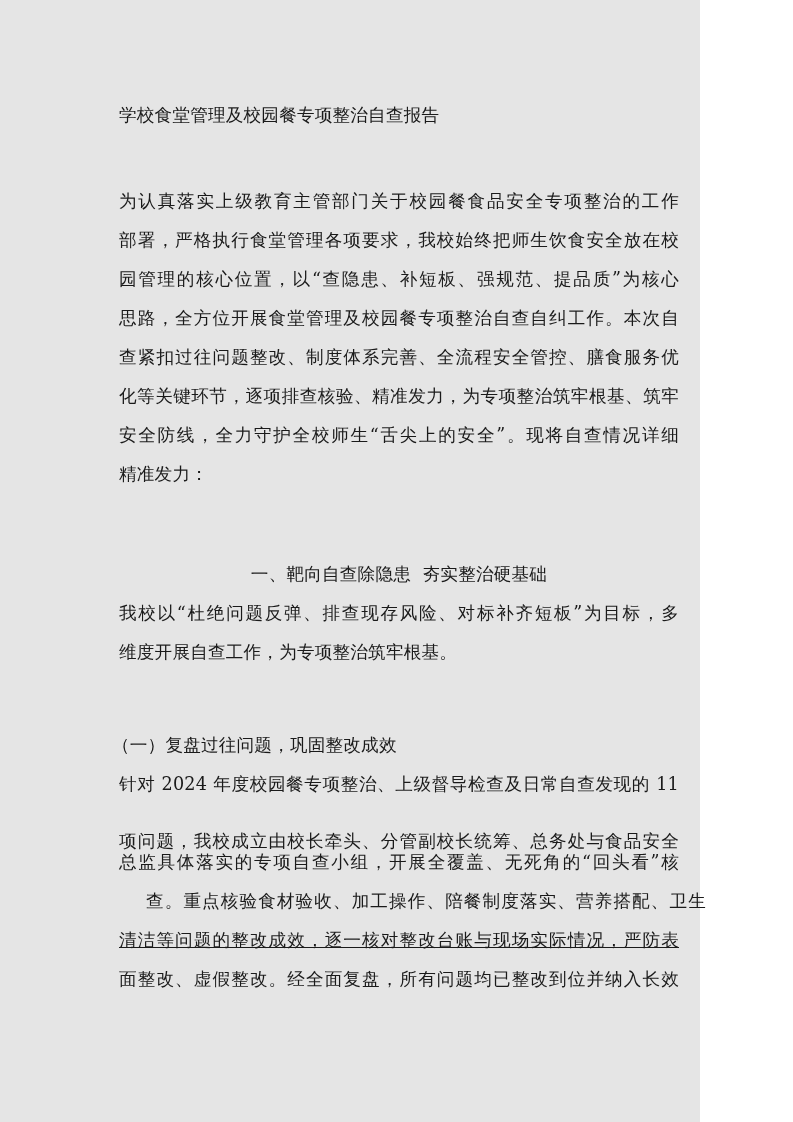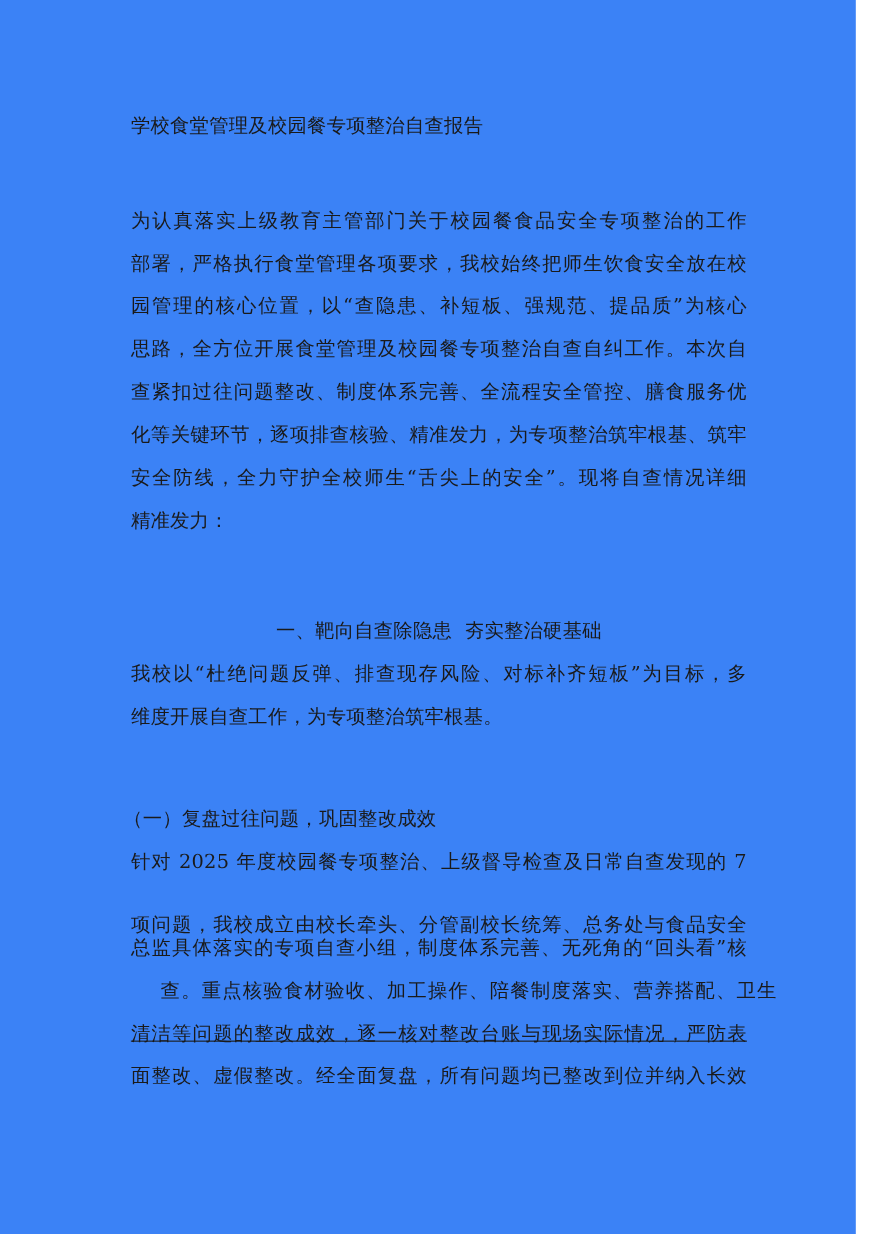--- a/index.html
+++ b/index.html
@@ -1,18 +1,18 @@
 <!DOCTYPE html>
 <html><head>
 <meta charset="utf-8">
 <style>
   html, body { margin: 0; padding: 0; background: #ffffff; }
   body { width: 793px; height: 1122px; position: relative; overflow: hidden;
     font-family: "DejaVu Serif", "Liberation Serif", serif; color: #1a1a1a; }
-  .page { position: absolute; left: 0; top: 0; width: 778px; height: 1122px; background: #3b82f6; }
+  .page { position: absolute; left: 0; top: 0; width: 700px; height: 1122px; background: #e5e5e5; }
   .line { position: absolute; left: 119px; width: 560px; font-size: 17.6px; line-height: 22px;
     white-space: nowrap; letter-spacing: 0.2px; }
   .title { left: 119px; }
   .just { text-align-last: justify; text-align: justify; white-space: normal; }
 </style>
 </head>
 <body>
 
 <div class="page">
   <div class="line title" style="top:104px;">学校食堂管理及校园餐专项整治自查报告</div>
@@ -24,19 +24,19 @@
   <div class="line just" style="top:346px;">查紧扣过往问题整改、制度体系完善、全流程安全管控、膳食服务优</div>
   <div class="line just" style="top:385px;">化等关键环节，逐项排查核验、精准发力，为专项整治筑牢根基、筑牢</div>
   <div class="line just" style="top:424px;">安全防线，全力守护全校师生“舌尖上的安全”。现将自查情况详细</div>
   <div class="line" style="top:463px;">精准发力：</div>
 
   <div class="line" style="top:563px; white-space:pre;text-align:center;">一、靶向自查除隐患  夯实整治硬基础</div>
   <div class="line just" style="top:602px;">我校以“杜绝问题反弹、排查现存风险、对标补齐短板”为目标，多</div>
   <div class="line" style="top:641px;">维度开展自查工作，为专项整治筑牢根基。</div>
 
   <div class="line" style="top:734px; left:112px;">（一）复盘过往问题，巩固整改成效</div>
-  <div class="line just" style="top:773px;">针对 2025 年度校园餐专项整治、上级督导检查及日常自查发现的 7</div>
+  <div class="line just" style="top:773px;">针对 2024 年度校园餐专项整治、上级督导检查及日常自查发现的 11</div>
   <div class="line just" style="top:812px;margin-top:18px;">项问题，我校成立由校长牵头、分管副校长统筹、总务处与食品安全</div>
-  <div class="line just" style="top:851px;">总监具体落实的专项自查小组，制度体系完善、无死角的“回头看”核</div>
+  <div class="line just" style="top:851px;">总监具体落实的专项自查小组，开展全覆盖、无死角的“回头看”核</div>
   <div class="line just" style="top:890px;margin-left:27px;">查。重点核验食材验收、加工操作、陪餐制度落实、营养搭配、卫生</div>
   <div class="line just" style="top:929px;text-decoration:underline;">清洁等问题的整改成效，逐一核对整改台账与现场实际情况，严防表</div>
   <div class="line just" style="top:968px;">面整改、虚假整改。经全面复盘，所有问题均已整改到位并纳入长效</div>
 </div>
 
 </body></html>

